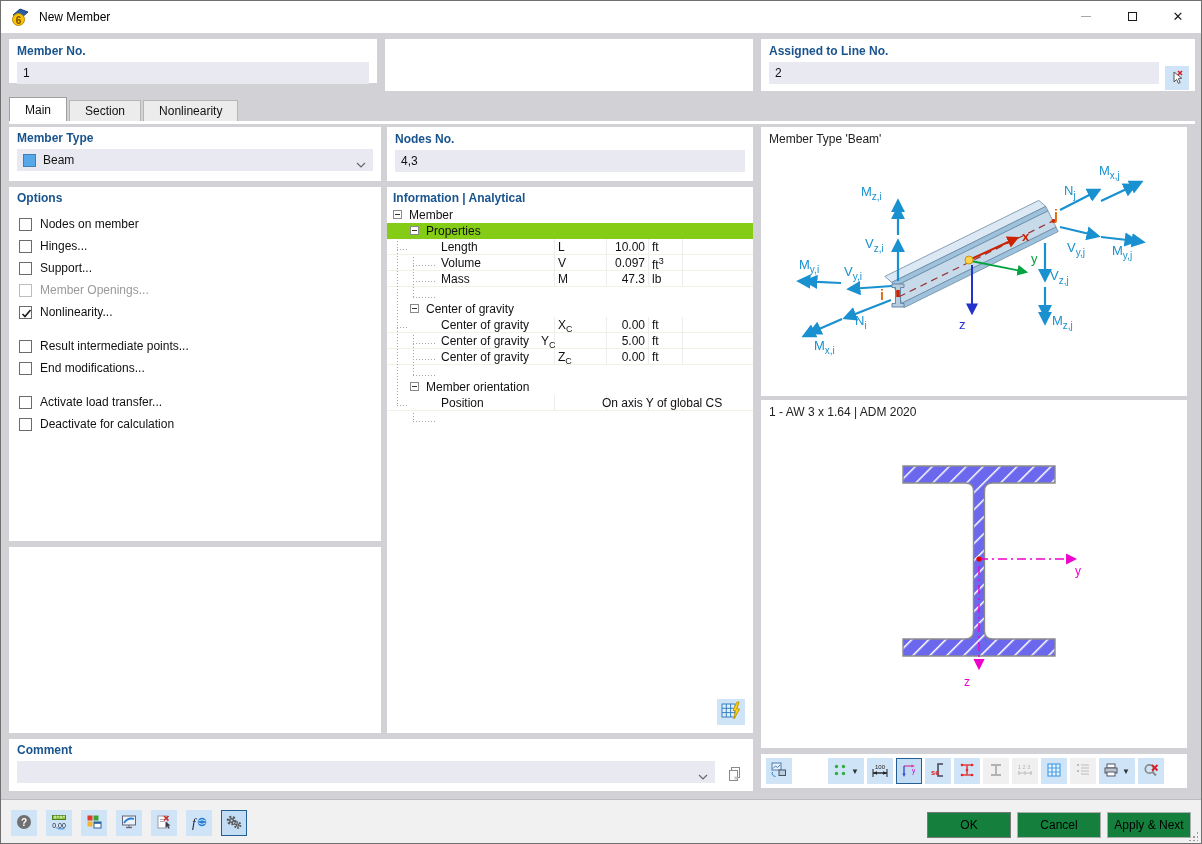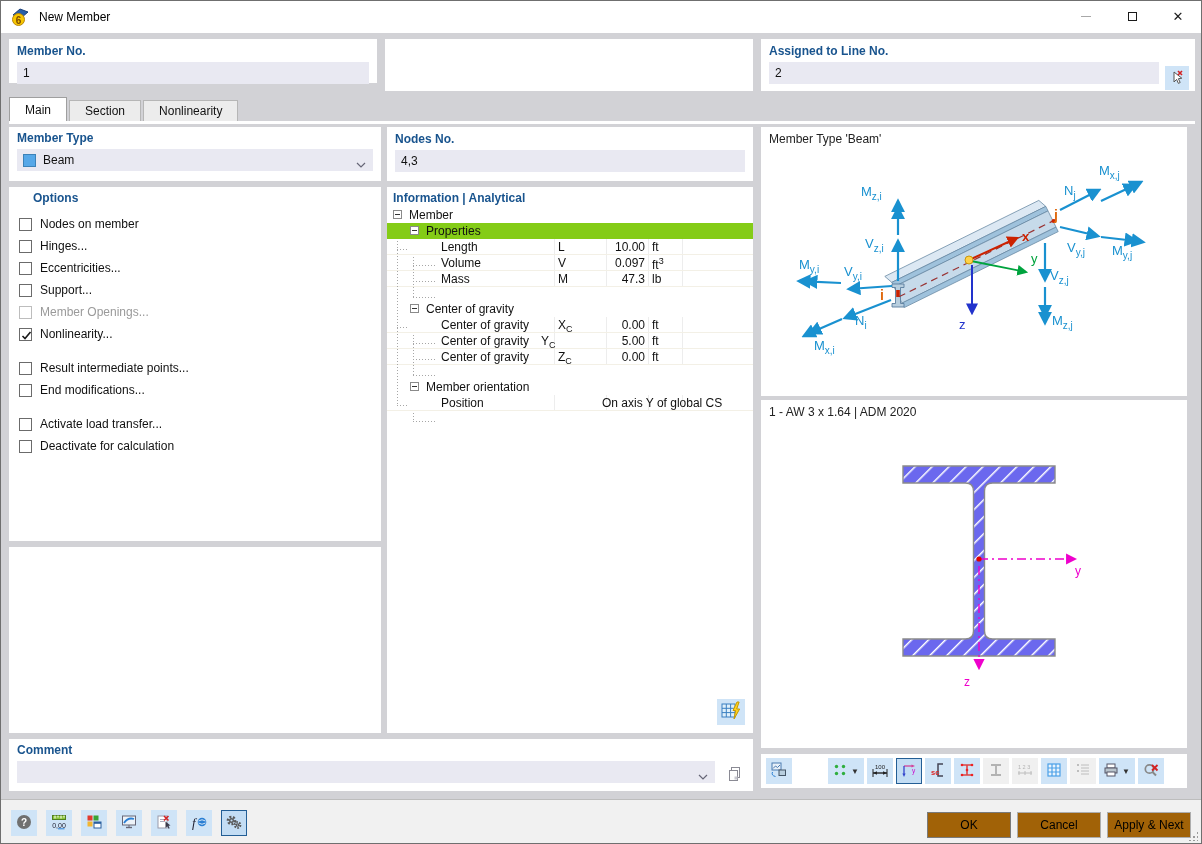--- a/index.html
+++ b/index.html
@@ -71,21 +71,21 @@
   .tbtn.wide { width:36px; justify-content:flex-start; padding-left:2px; }
   .tbtn .dd { font-size:8px; color:#333; margin-left:2px; }
   .tbtn.selected { border:1px solid #235e95; background:#c3ddf4; }
   .tbtn.disabled { background:#e9e9e9; opacity:.65; }
   .right-toolbar { position:absolute; left:760px; top:753px; width:426px; height:34px; background:#fff; display:flex; align-items:center; padding:0 5px; }
   .right-toolbar .grp { margin-left:auto; display:flex; gap:3px; margin-right:18px; }
   
   .bottombar { position:absolute; left:0; top:798px; width:1200px; height:45px; background:#f1f1f1; border-top:1px solid #bdbdbd; }
   .statusbar-icons { position:absolute; left:10px; top:10px; display:flex; gap:9px; }
   .dlg-buttons { position:absolute; right:10px; top:12px; display:flex; gap:6px; }
-  .btn { width:84px; height:26px; background:#a16207; border:1px solid #adadad; font:12px "Liberation Sans",sans-serif; display:flex; align-items:center; justify-content:center; }
+  .btn { width:84px; height:26px; background:#15803d; border:1px solid #adadad; font:12px "Liberation Sans",sans-serif; display:flex; align-items:center; justify-content:center; }
   .btn.default { border-color:#7a7a7a; }
   .grip { position:absolute; right:3px; bottom:3px; width:10px; height:10px;
           background-image: radial-gradient(#9a9a9a 1px, transparent 1.2px);
           background-size: 4px 4px; clip-path: polygon(100% 0, 100% 100%, 0 100%); }
   .iconbtn { background:#cfe4f7; display:flex; align-items:center; justify-content:center; }
 </style>
 </head>
 <body>
 
 <div class="titlebar">
@@ -142,33 +142,29 @@
     <span>Beam</span>
     <span class="chev">
       <svg width="10" height="6" viewBox="0 0 10 6">
           <path d="M1 1 L5 5 L9 1" fill="none" stroke="#667" stroke-width="1.2"></path>
         </svg>
     </span>
   </div>
 </div>
 
 <div class="panel" style="left:8px; top:186px; width:372px; height:354px; padding:4px 0;">
-  <div class="plabel" style="padding-left:24px;">Options</div>
+  <div class="plabel" style="padding-left:8px;">Options</div>
   <div style="margin-top:8px;">
       <div class="opt-row">
         <span class="cb"></span>
         <span class="opt-label">Nodes on member</span>
       </div>
       <div class="opt-row">
         <span class="cb"></span>
         <span class="opt-label">Hinges...</span>
-      </div>
-      <div class="opt-row">
-        <span class="cb"></span>
-        <span class="opt-label">Eccentricities...</span>
       </div>
       <div class="opt-row">
         <span class="cb"></span>
         <span class="opt-label">Support...</span>
       </div>
       <div class="opt-row">
         <span class="cb disabled"></span>
         <span class="opt-label disabled">Member Openings...</span>
       </div>
       <div class="opt-row">

